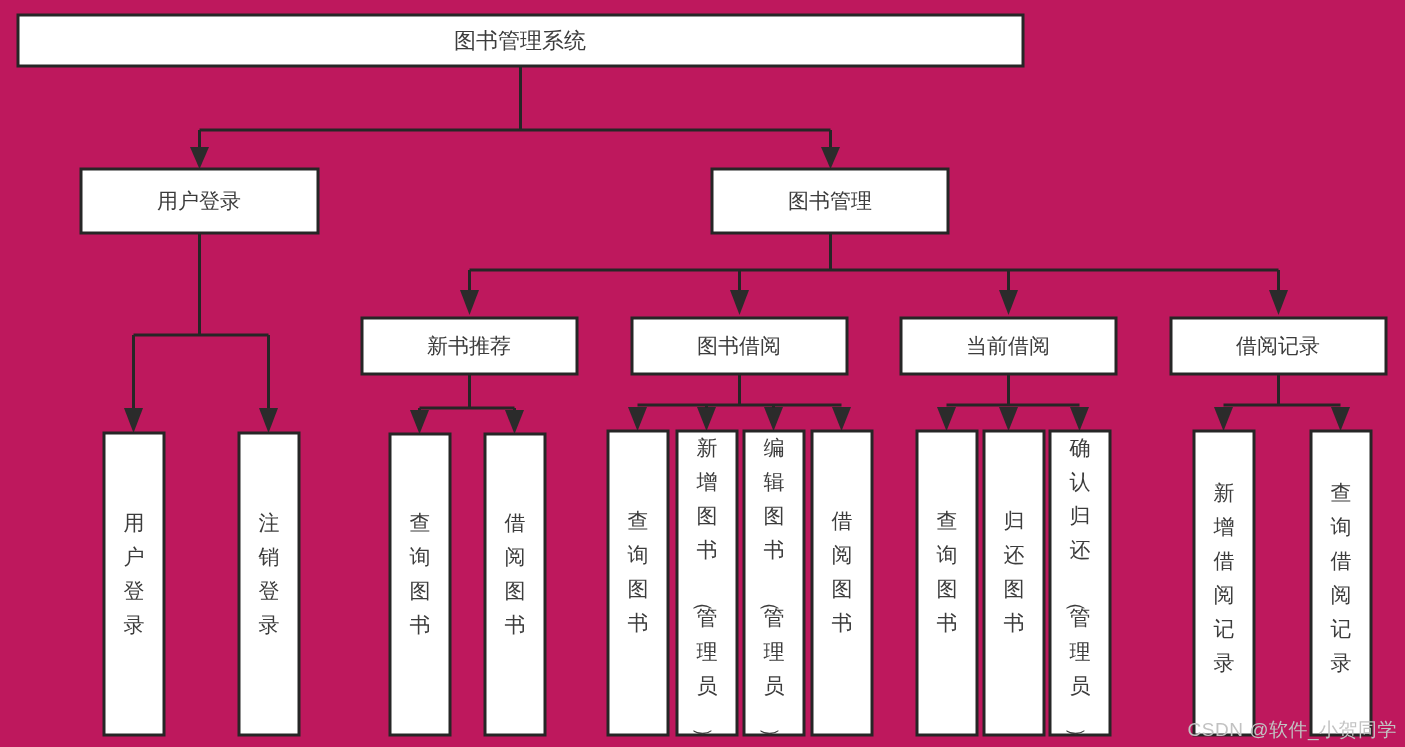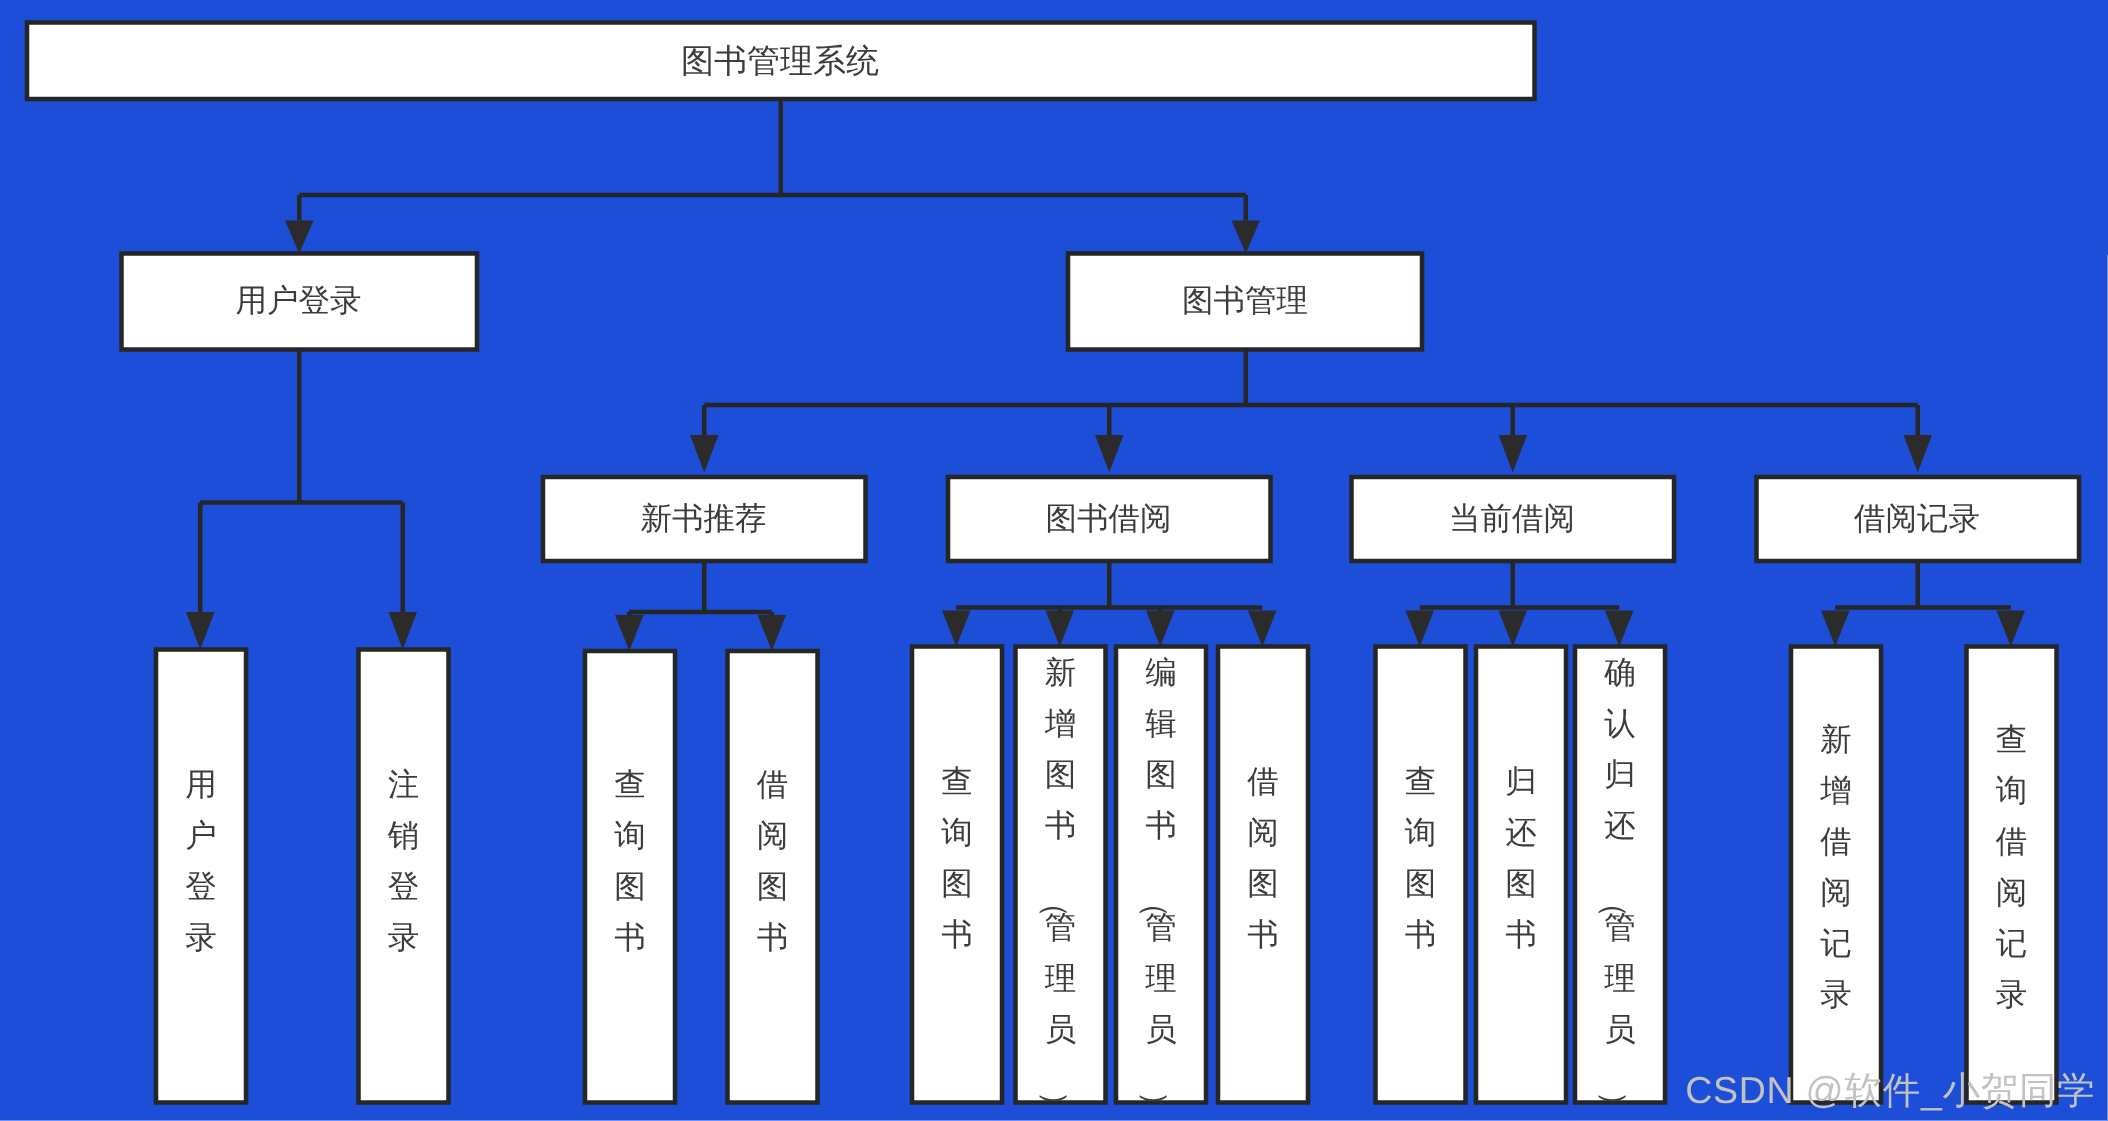--- a/index.html
+++ b/index.html
@@ -10,21 +10,21 @@
   body {
     width: 1405px;
     height: 747px;
     font-family: "Liberation Sans", "DejaVu Sans", sans-serif;
     overflow: hidden;
   }
   #diagram-root {
     position: relative;
     width: 1405px;
     height: 747px;
-    background: #1d4ed8;
+    background: #be185d;
   }
   svg#flow {
     position: absolute;
     left: 0;
     top: 0;
     width: 1405px;
     height: 747px;
     display: block;
   }
   .node-rect {
@@ -56,21 +56,21 @@
     fill: #3c3c3c;
     font-family: "Liberation Sans", "DejaVu Sans", sans-serif;
     font-size: 21px;
     text-anchor: middle;
   }
   .watermark {
     position: absolute;
     right: 8px;
     bottom: 4px;
     font-family: "Liberation Sans", "DejaVu Sans", sans-serif;
-    font-size: 25px;
+    font-size: 19px;
     color: #c2c2c2;
     letter-spacing: 0.5px;
     white-space: nowrap;
     user-select: none;
   }
 </style>
 </head>
 <body>
 
 <div id="diagram-root">

